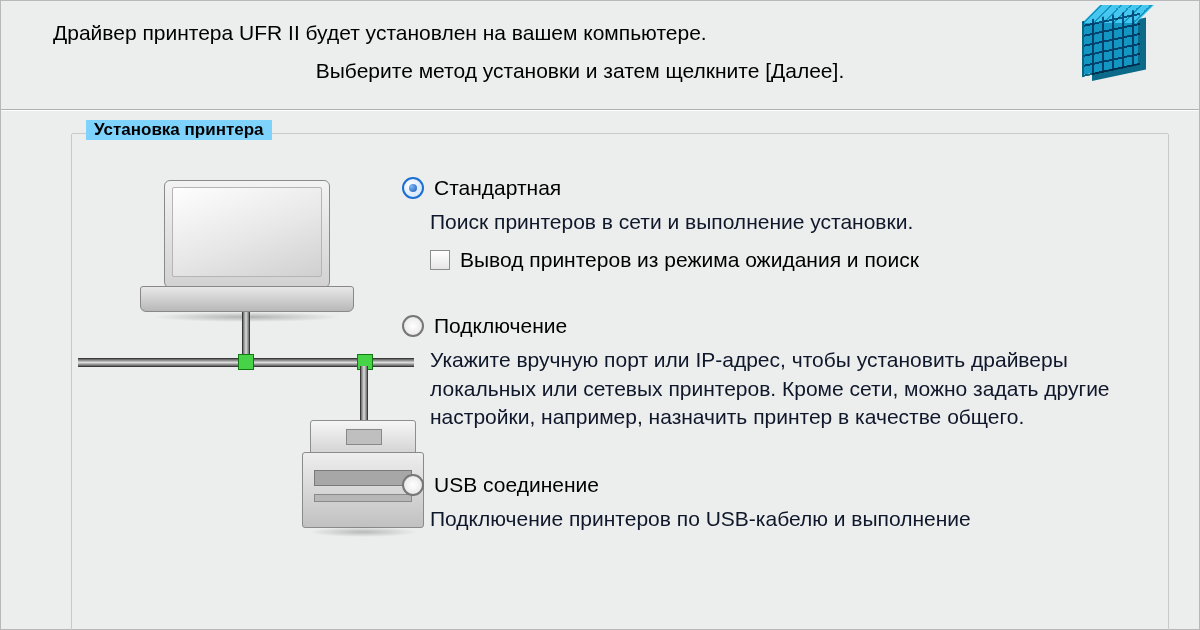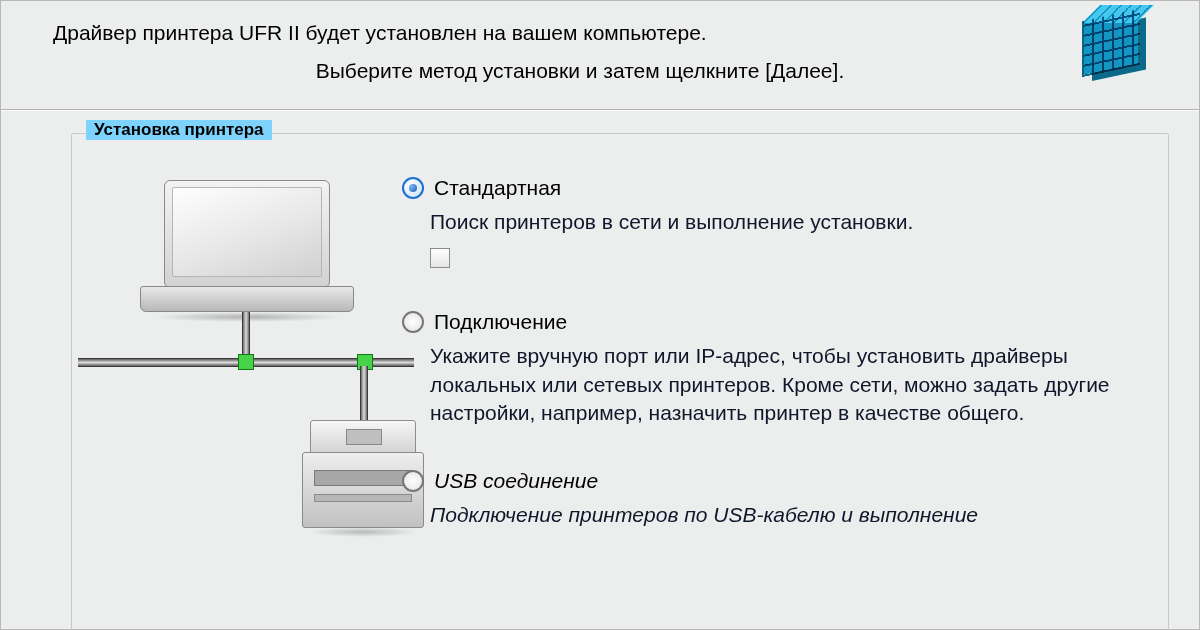--- a/index.html
+++ b/index.html
@@ -18,21 +18,21 @@
   .group{position:relative;margin:22px 30px 0 70px;border:1px solid #c9c9c9;
     border-radius:2px;padding:40px 20px 20px 20px;height:1000px;}
   .group-legend{position:absolute;top:-14px;left:14px;background:#7dd3fc;
     padding:0 8px;font-size:17px;color:#000;font-weight:bold;}
 
   .content{display:flex;}
   .illus{position:relative;width:310px;flex-shrink:0;padding-top:10px;}
   .radios{flex:1;padding-top:2px;}
 
   .opt{margin-bottom:42px;}
-  .opt:last-child{margin-bottom:0;font-style:italic;}
+  .opt:last-child{margin-bottom:0;}
   .opt-head{display:flex;align-items:center;margin-bottom:8px;}
   .radio{width:18px;height:18px;border:2px solid #777;border-radius:50%;
     margin-right:10px;background:radial-gradient(#fff,#e2e2e2);
     position:relative;flex-shrink:0;}
   .radio.selected{border-color:#1a6fd1;
     background:radial-gradient(circle at 35% 35%,#fff 0%,#dceafe 60%);}
   .radio.selected::after{content:"";position:absolute;left:50%;top:50%;
     width:8px;height:8px;margin-left:-4px;margin-top:-4px;border-radius:50%;
     background:radial-gradient(circle at 30% 30%,#7fb6f5,#1a5db8);}
   .opt-label{font-size:21px;color:#000;}
@@ -146,20 +146,21 @@
       <div class="radios">
 
         <div class="opt">
           <div class="opt-head">
             <span class="radio selected"></span>
             <span class="opt-label">Стандартная</span>
           </div>
           <div class="opt-desc">Поиск принтеров в сети и выполнение установки.</div>
           <div class="inline-check">
             <span class="chk"></span>
+            <span class="chk-label">Вывод принтеров из режима ожидания и поиск</span>
           </div>
         </div>
 
         <div class="opt">
           <div class="opt-head">
             <span class="radio"></span>
             <span class="opt-label">Подключение</span>
           </div>
           <div class="opt-desc">Укажите вручную порт или IP-адрес, чтобы установить драйверы локальных или сетевых принтеров.
 Кроме сети, можно задать другие настройки, например, назначить принтер в качестве общего.</div>

